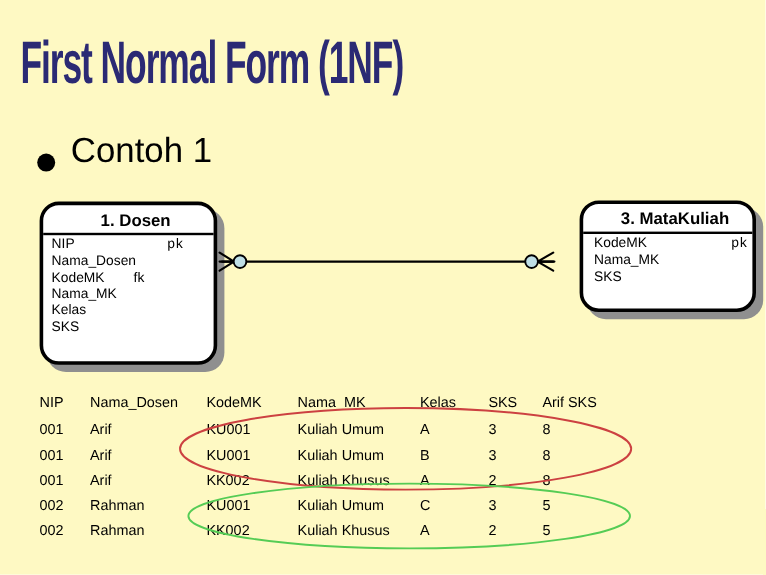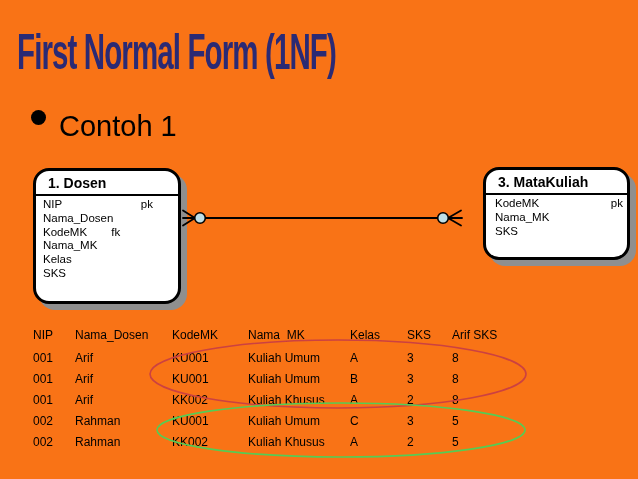--- a/index.html
+++ b/index.html
@@ -1,49 +1,49 @@
 <!DOCTYPE html>
 <html><head>
 <meta charset="utf-8">
 <style>
   html, body { margin:0; padding:0; background:#fff; }
   .slide {
-    position:relative; width:638px; height:479px; background:#f97316;
+    position:relative; width:638px; height:479px; background:#fef9c3;
     overflow:hidden; font-family:"Liberation Sans", sans-serif; color:#000;
   }
 
   
   .title {
     position:absolute; left:17px; top:27px; margin:0;
     font-size:50px; line-height:50px; font-weight:700;
     letter-spacing:-1.5px; color:#2b2a74; white-space:nowrap;
     transform:scaleX(0.59); transform-origin:0 0;
   }
 
   
-  .bullet-row { position:absolute; left:31px; top:110px; height:33px; display:flex; align-items:flex-start; }
+  .bullet-row { position:absolute; left:31px; top:110px; height:33px; display:flex; align-items:flex-end; }
   .bullet-dot { width:15px; height:15px; border-radius:50%; background:#000; flex:0 0 auto; }
   .bullet-text { font-size:29px; margin-left:13px; white-space:nowrap; }
 
   
   .entity {
     position:absolute; background:#fff; border:3px solid #000; border-radius:16px;
     box-shadow:6px 6px 0 #8f8f8f; box-sizing:content-box;
   }
   .entity-dosen { left:33px; top:168px; width:142px; height:130px; }
   .entity-mk    { left:483px; top:167px; width:141px; height:87px; }
   .entity-header {
     font-size:14px; font-weight:700; line-height:14px;
-    padding:5px 0 4px 12px; border-bottom:2px solid #000; white-space:nowrap;
+    padding:5px 0 4px 12px; border-bottom:2px solid #000; white-space:nowrap;text-align:center;
   }
   .entity-fields { font-size:11.5px; line-height:13.8px; }
   .entity-dosen .entity-fields { padding:2px 8px 0 7px; }
   .entity-mk    .entity-fields { padding:2px 4px 0 9px; }
   .f-row { position:relative; white-space:nowrap; }
-  .ftag-abs { position:absolute; top:0; }
+  .ftag-abs { position:absolute; top:0;font-family:Liberation Mono, monospace; }
   .entity-dosen .ftag-abs { right:17px; }
   .entity-mk    .ftag-abs { right:0; }
   .ftag-inline { margin-left:21px; }
 
   
   .data-table {
     position:absolute; left:33px; top:322px;
     border-collapse:collapse; table-layout:fixed; font-size:12px;
   }
   .data-table th { font-weight:400; text-align:left; height:25px; padding:0; white-space:nowrap; vertical-align:middle; }

